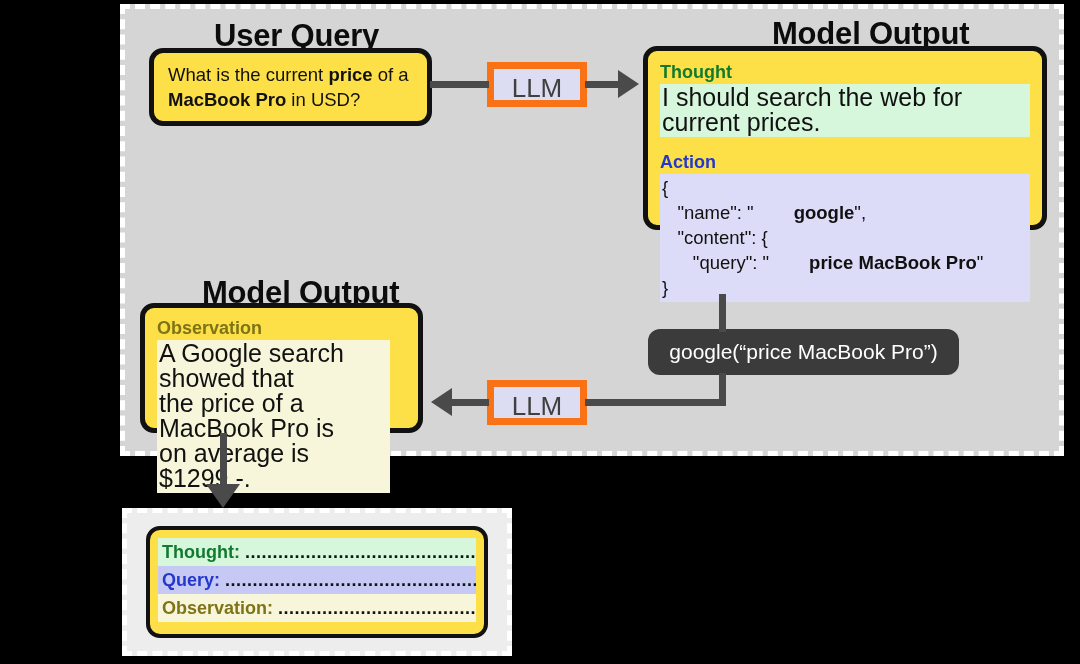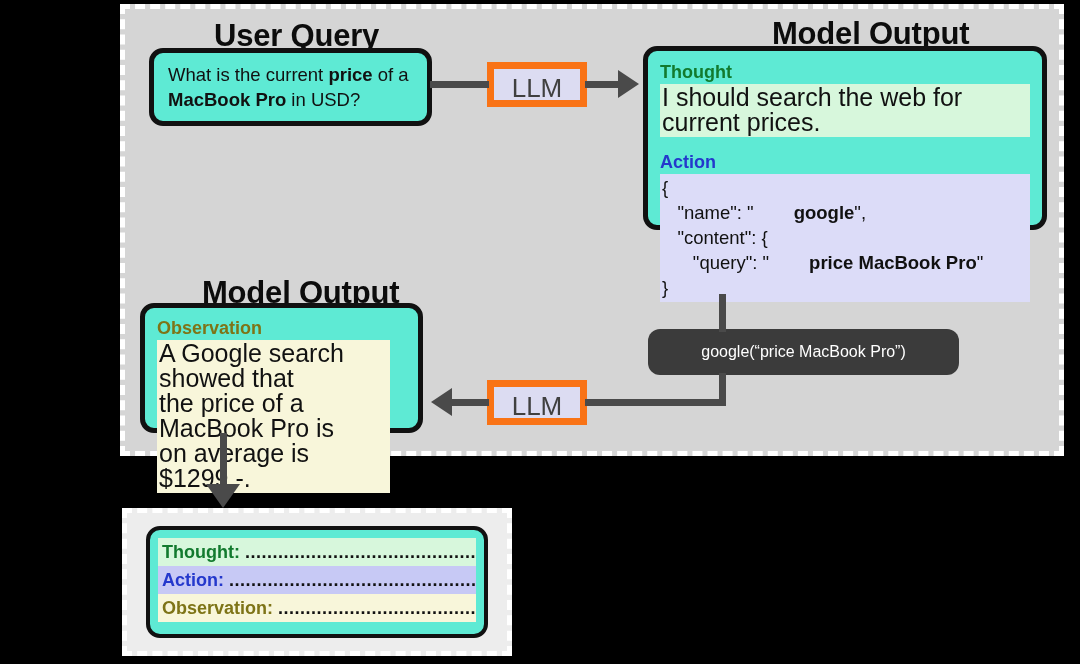--- a/index.html
+++ b/index.html
@@ -53,21 +53,21 @@
     letter-spacing: -0.2px;
     white-space: nowrap;
   }
   #caption-user-query { left: 214px; top: 18px; }
   #caption-model-output-1 { left: 772px; top: 16px; }
   #caption-model-output-2 { left: 202px; top: 275px; }
 
   
   .card {
     position: absolute;
-    background: #5eead4;
+    background: #fde047;
     border: 5px solid #111111;
     border-radius: 14px;
     box-sizing: border-box;
   }
   #card-user-query {
     left: 149px;
     top: 48px;
     width: 283px;
     height: 78px;
     padding: 9px 14px 0 14px;
@@ -154,21 +154,21 @@
   
   #tool-call {
     position: absolute;
     left: 648px;
     top: 329px;
     width: 311px;
     height: 46px;
     background: #3b3b3b;
     border-radius: 12px;
     color: #ffffff;
-    font-size: 16px;
+    font-size: 21px;
     line-height: 46px;
     text-align: center;
     box-sizing: border-box;
   }
 
   
   .conn {
     position: absolute;
     background: #4a4a4a;
   }
@@ -278,17 +278,17 @@
   <div class="conn" id="conn-obs-dn"></div>
 
   <div class="arrow arrow-right" id="arrow-mo"></div>
   <div class="arrow arrow-left" id="arrow-obs"></div>
   <div class="arrow arrow-down" id="arrow-down"></div>
 
   <div class="dashed-panel" id="panel-summary"></div>
 
   <div class="card" id="card-summary-inner">
     <span class="sum-row sum-thought"><span class="key">Thought:</span> <span class="dots">............................................</span></span>
-    <span class="sum-row sum-action"><span class="key">Action:</span> <span class="dots">..............................................</span></span>
+    <span class="sum-row sum-action"><span class="key">Query:</span> <span class="dots">..............................................</span></span>
     <span class="sum-row sum-observation"><span class="key">Observation:</span> <span class="dots">......................................</span></span>
   </div>
 
 </div>
 
 </body></html>

